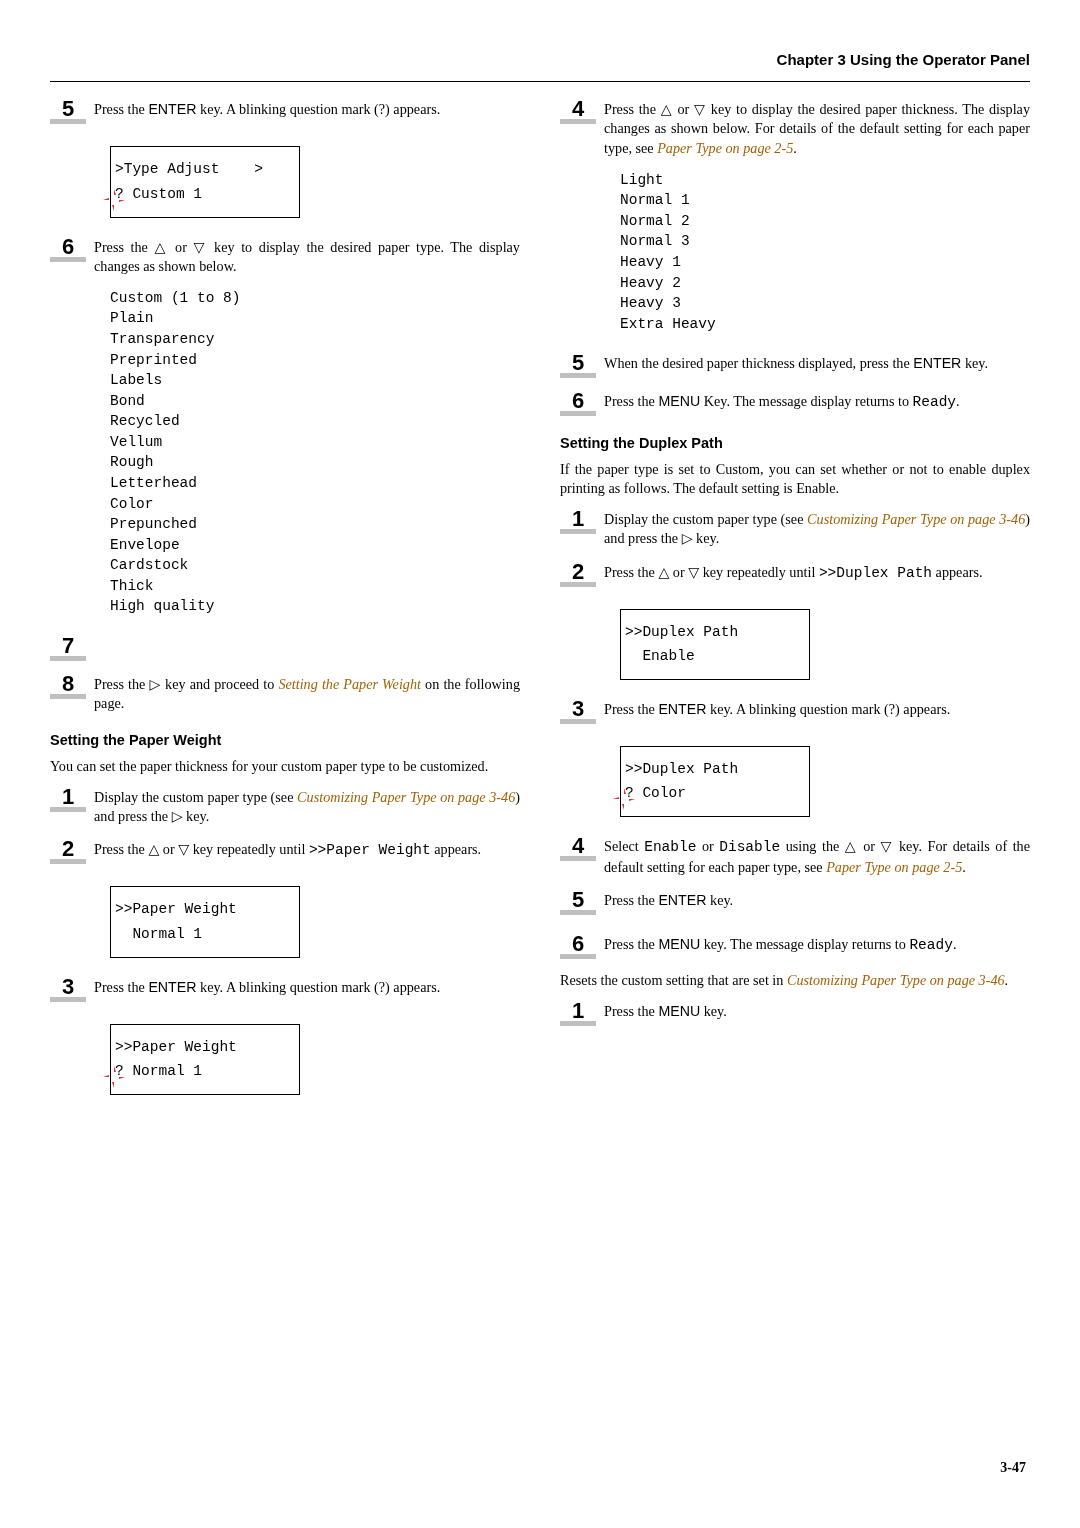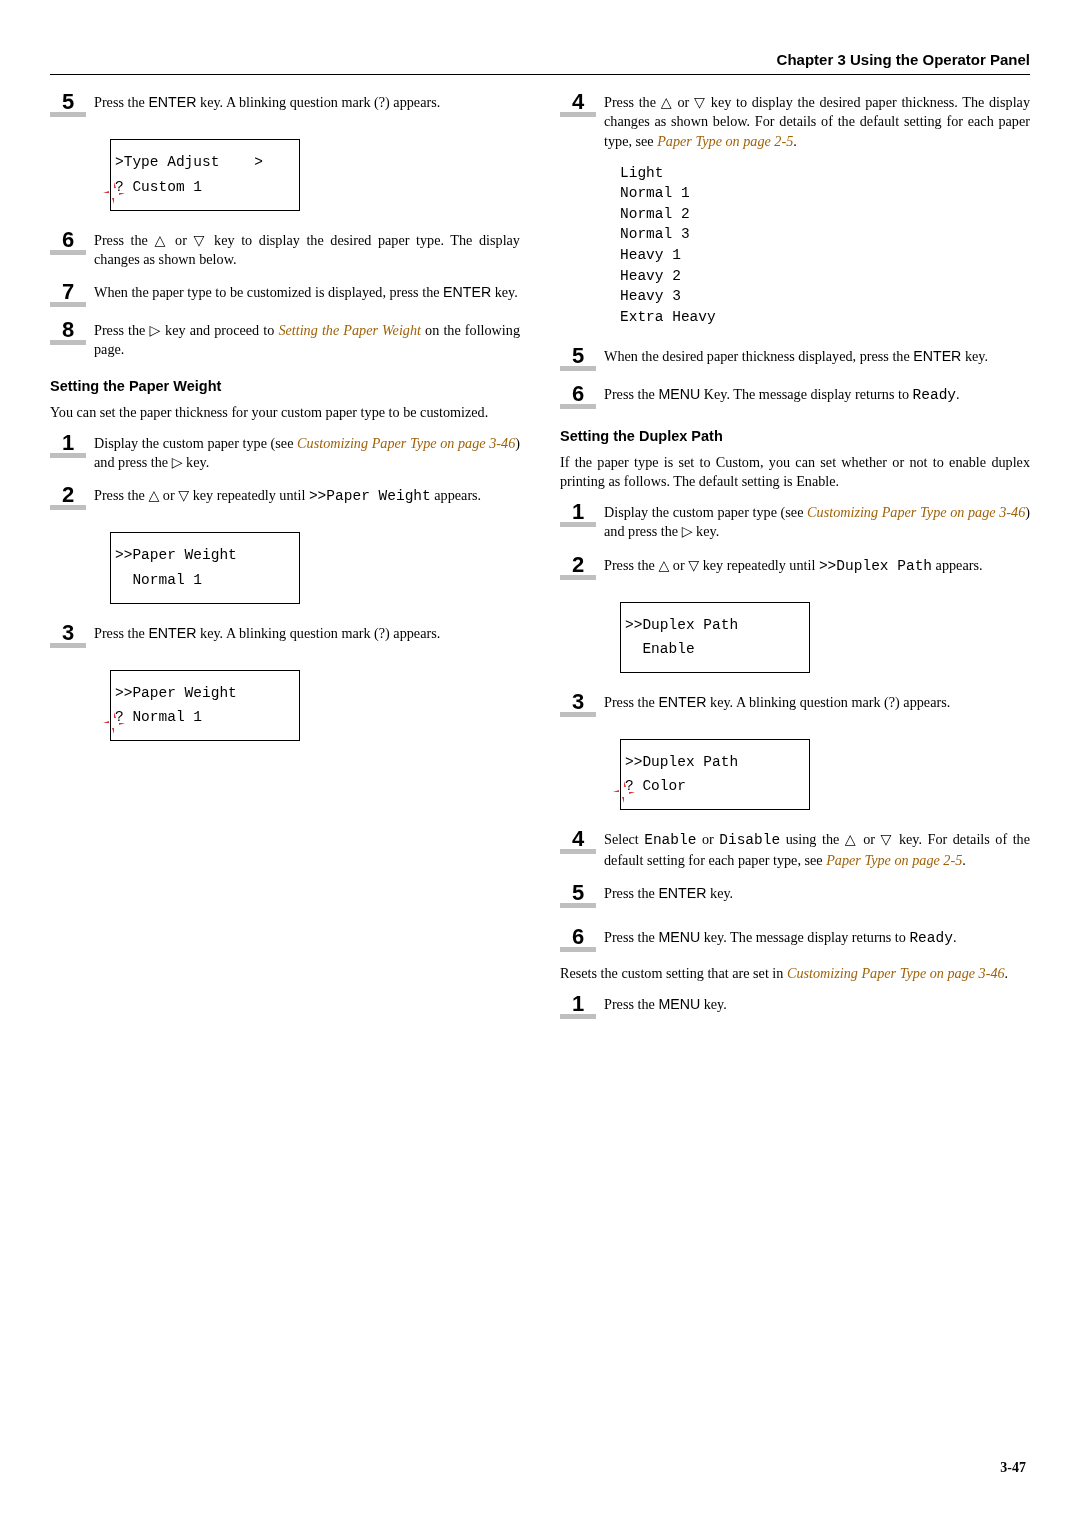--- a/index.html
+++ b/index.html
@@ -13,21 +13,21 @@
     height: 1528px;
     position: relative;
     padding: 50px 50px 40px 50px;
   }
   .chapter-head {
     text-align: right;
     font-family: Arial, Helvetica, sans-serif;
     font-weight: bold;
     font-size: 15px;
     border-bottom: 1px solid #000;
-    padding-bottom: 4px;
+    padding-bottom: 11px;
     margin-bottom: 16px;
   }
   .columns {
     display: flex;
     gap: 40px;
   }
   .col { flex: 1; min-width: 0; }
   .step {
     display: flex;
     align-items: flex-start;
@@ -157,30 +157,41 @@
           <span class="num">6</span>
           <div class="bar"></div>
         </div>
       <div class="step-body">
           <p>
         <span>Press the </span><span class="tri">△</span><span> or </span><span class="tri">▽</span><span> key to display the desired paper type. The display changes as shown below.</span>
       </p>
         </div>
     </div>
 
+    <div class="mono-block"><span class="mono">Custom (1 to 8)
+Plain
+Transparency
+Preprinted
+Labels
+Bond
+Recycled
+Vellum
+Rough
+Letterhead
+Color
+Prepunched
+Envelope
+Cardstock
+Thick
+High quality</span></div>
 
     <div class="step">
       <div class="step-badge">
           <span class="num">7</span>
           <div class="bar"></div>
-        </div>
-      <div class="step-body">
-          <p>
-        <span>When the paper type to be customized is displayed, press the </span><span class="keycap">ENTER</span><span> key.</span>
-      </p>
         </div>
     </div>
 
     <div class="step">
       <div class="step-badge">
           <span class="num">8</span>
           <div class="bar"></div>
         </div>
       <div class="step-body">
           <p>

